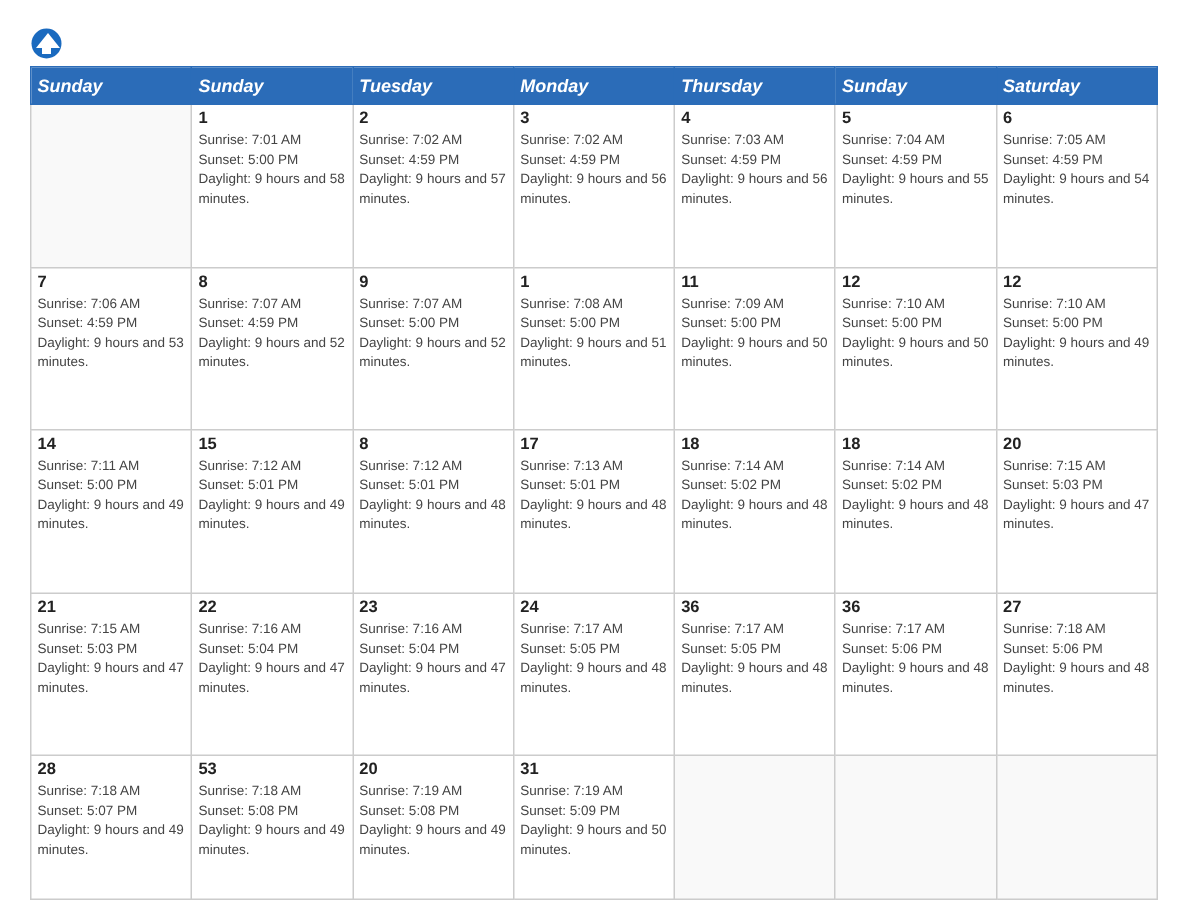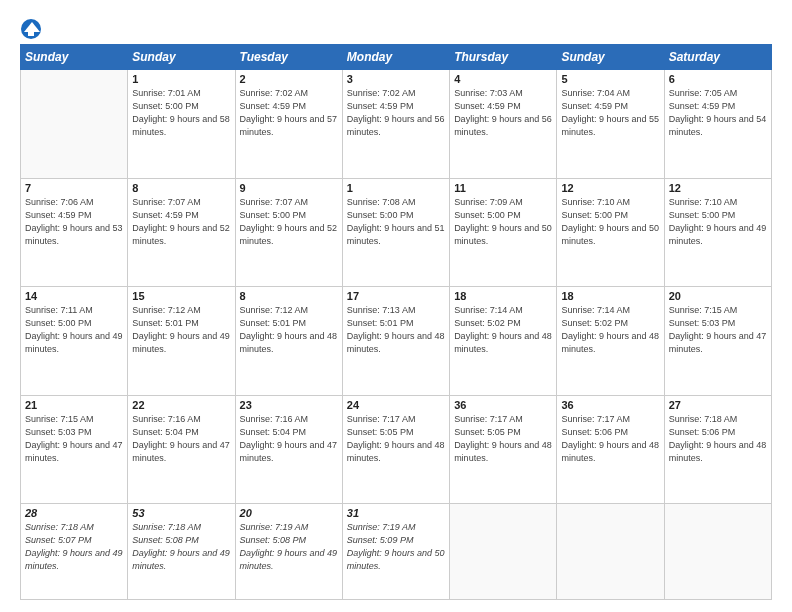--- a/index.html
+++ b/index.html
@@ -97,21 +97,20 @@
     .day-info {
       line-height: 1.45;
       font-size: 9px;
       color: #444;
     }
     .empty-cell {
       background: #f9f9f9;
     }
     .last-row td {
       height: 75px;
-      font-style: italic;
     }
   </style>
 </head>
 <body>
 
 <div class="page">
   <div class="header">
     <div class="logo">
       <svg class="logo-icon" viewBox="0 0 22 22">
         <circle cx="11" cy="11" r="10" fill="#1a6abf"></circle>

